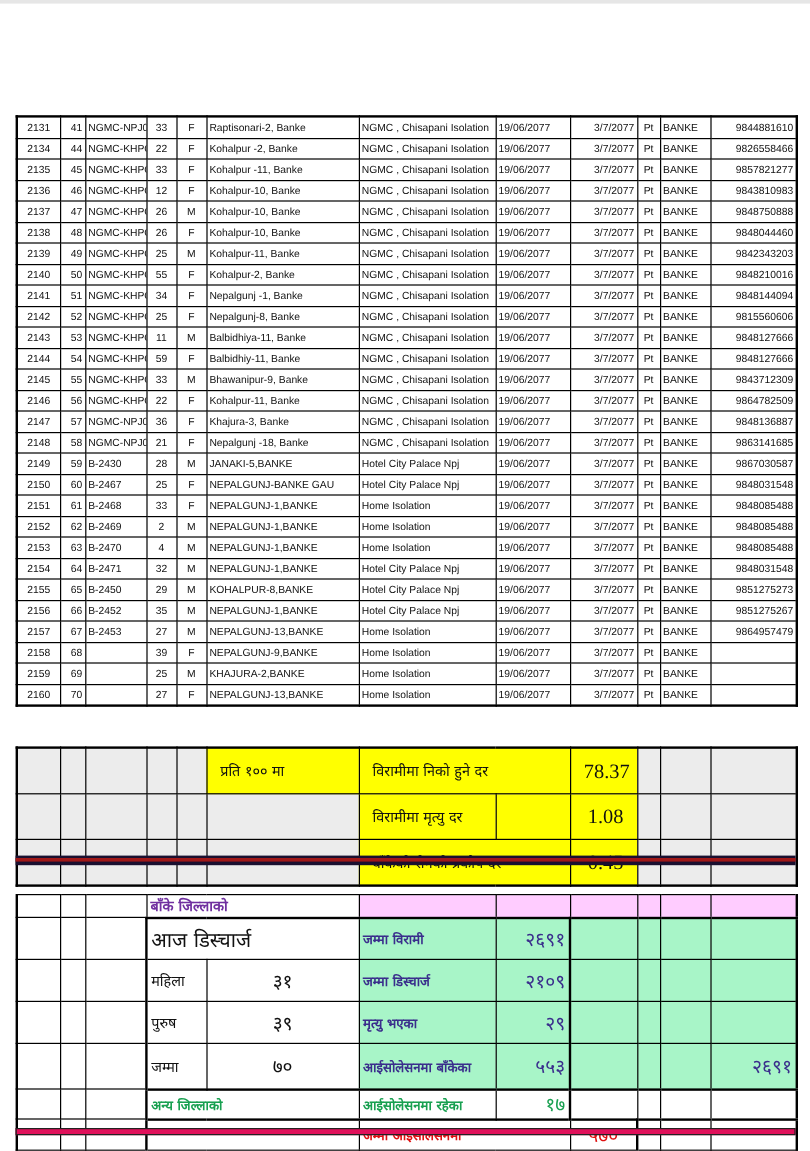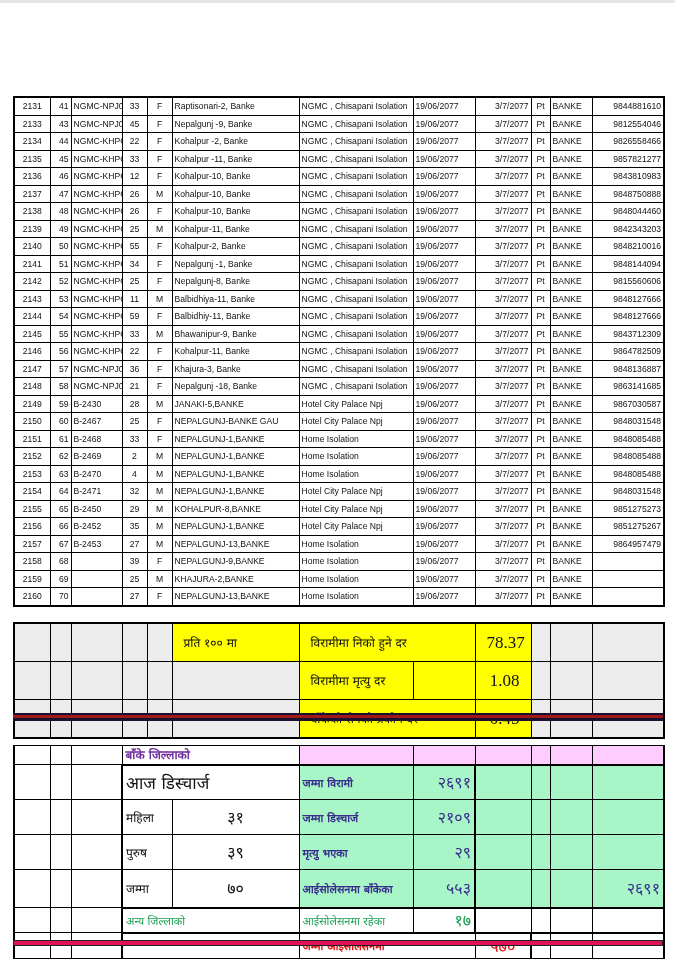--- a/index.html
+++ b/index.html
@@ -26,21 +26,21 @@
   .sep { position: absolute; left: 13px; width: 650px; }
   #sep-block { top: 713px; height: 8px; background: #1a1030; }
   #sep-block .red { position: absolute; left: 0; right: 0; top: 2px; height: 3px; background: #a01818; }
 
   #sum-table { top: 721px; width: 650px; border: 2px solid #000; border-top: none; }
   #sum-table td { border: 1px solid #000; padding: 0 3px; font-size: 11px; background: #fff; }
   #sum-table td.pink { background: #ffccff; }
   #sum-table td.green { background: #a8f5c8; }
   .purple { color: #7030a0; font-weight: bold; }
   .navy { color: #3a2e8c; font-weight: bold; }
-  .greentx { color: #18a050; font-weight: normal; }
+  .greentx { color: #18a050; font-weight: bold; }
   .redtx { color: #e01010; font-weight: bold; }
   .num { font-family: "DejaVu Sans", sans-serif; font-size: 16px !important; text-align: right; }
   .numc { font-family: "DejaVu Sans", sans-serif; font-size: 16px !important; text-align: center; }
   .thick-l { border-left: 2px solid #000 !important; }
   .thick-t { border-top: 2px solid #000 !important; }
   .thick-r { border-right: 2px solid #000 !important; }
   #bottom-bar { top: 940px; height: 6px; background: #e0105a; border: 1px solid #222; box-sizing: border-box; }
 </style>
 </head>
 <body>
@@ -71,34 +71,20 @@
         <td class="c">F</td>
         <td class="l">Raptisonari-2, Banke</td>
         <td class="l clip">NGMC , Chisapani Isolation</td>
         <td class="l">19/06/2077</td>
         <td class="r">3/7/2077</td>
         <td class="c">Pt</td>
         <td class="l">BANKE</td>
         <td class="r">9844881610</td>
       </tr>
       <tr>
-        <td class="c">2133</td>
-        <td class="r">43</td>
-        <td class="l clip">NGMC-NPJ0</td>
-        <td class="c">45</td>
-        <td class="c">F</td>
-        <td class="l">Nepalgunj -9, Banke</td>
-        <td class="l clip">NGMC , Chisapani Isolation</td>
-        <td class="l">19/06/2077</td>
-        <td class="r">3/7/2077</td>
-        <td class="c">Pt</td>
-        <td class="l">BANKE</td>
-        <td class="r">9812554046</td>
-      </tr>
-      <tr>
         <td class="c">2134</td>
         <td class="r">44</td>
         <td class="l clip">NGMC-KHPO</td>
         <td class="c">22</td>
         <td class="c">F</td>
         <td class="l">Kohalpur -2, Banke</td>
         <td class="l clip">NGMC , Chisapani Isolation</td>
         <td class="l">19/06/2077</td>
         <td class="r">3/7/2077</td>
         <td class="c">Pt</td>

